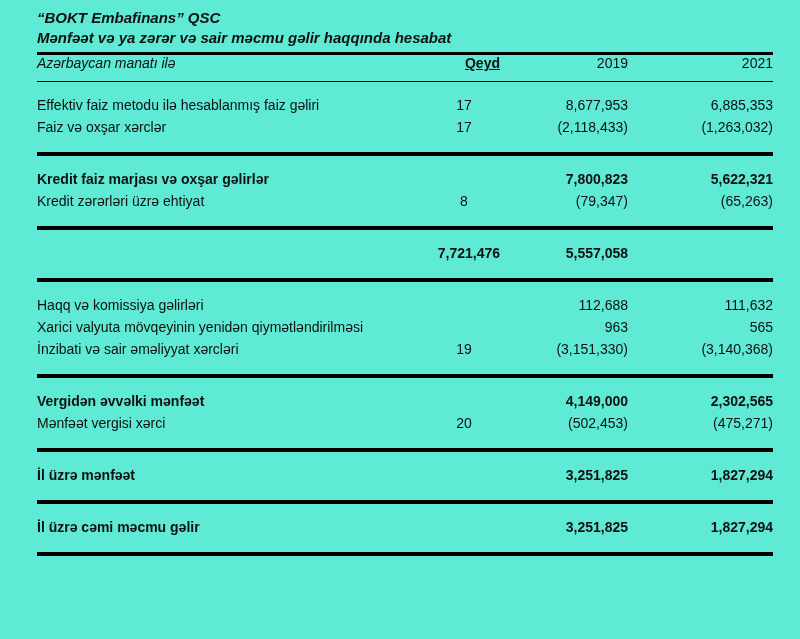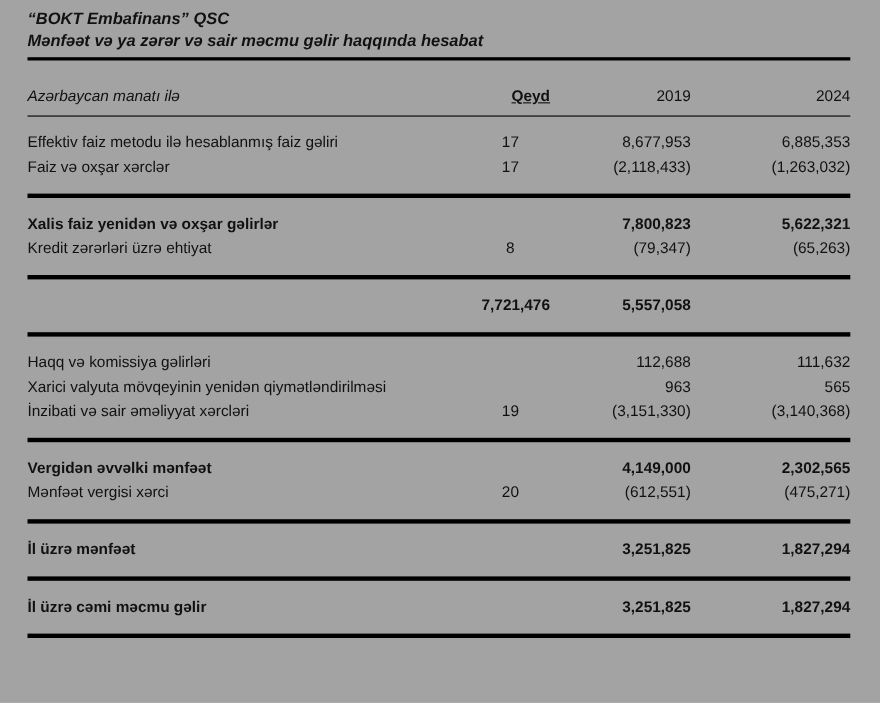--- a/index.html
+++ b/index.html
@@ -1,41 +1,40 @@
 <!DOCTYPE html>
 <html><head>
 <meta charset="utf-8">
 <style>
   * { box-sizing: border-box; }
   html, body { margin: 0; padding: 0; background: #ffffff; }
   .page {
     width: 800px;
     height: 639px;
     overflow: hidden;
-    padding: 8px 27px 10px 25px;
+    padding: 8px 27px 10px 37px;
     font-family: "Liberation Sans", sans-serif;
     color: #111111;
-    background: #a3a3a3;
+    background: #5eead4;
   }
   .doc-company, .doc-title {
     font-weight: bold;
     font-style: italic;
     font-size: 15px;
     line-height: 1.3;
   }
   .thick-rule {
     border: none;
     border-top: 3px solid #000000;
     margin: 5px 0 0 0;
   }
   .table-header {
     display: grid;
     grid-template-columns: 1fr 72px 128px 145px;
     align-items: end;
-    margin-top: 24px;
     padding-bottom: 10px;
     border-bottom: 1px solid #000000;
     font-size: 14px;
   }
   .table-header .currency { font-style: italic; }
   .table-header .note { text-align: right; font-weight: bold; text-decoration: underline; }
   .table-header .num { text-align: right; font-weight: normal; }
   .section {
     padding: 12px 0 14px 0;
     border-bottom: 4px solid #000000;
@@ -57,21 +56,21 @@
 
 <div class="page">
   <div class="doc-company">“BOKT Embafinans” QSC</div>
   <div class="doc-title">Mənfəət və ya zərər və sair məcmu gəlir haqqında hesabat</div>
   <hr class="thick-rule">
 
   <div class="table-header">
     <div class="currency">Azərbaycan manatı ilə</div>
     <div class="note">Qeyd</div>
     <div class="num">2019</div>
-    <div class="num">2024</div>
+    <div class="num">2021</div>
   </div>
 
   <div>
       <div class="section">
         <div class="row">
           <div class="cell label">
             <div>Effektiv faiz metodu ilə hesablanmış faiz gəliri</div>
           </div>
           <div class="cell note">17</div>
           <div class="cell num">8,677,953</div>
@@ -82,21 +81,21 @@
             <div>Faiz və oxşar xərclər</div>
           </div>
           <div class="cell note">17</div>
           <div class="cell num">(2,118,433)</div>
           <div class="cell num">(1,263,032)</div>
         </div>
       </div>
       <div class="section">
         <div class="row bold">
           <div class="cell label">
-            <div>Xalis faiz yenidən və oxşar gəlirlər</div>
+            <div>Kredit faiz marjası və oxşar gəlirlər</div>
           </div>
           <div class="cell note"></div>
           <div class="cell num">7,800,823</div>
           <div class="cell num">5,622,321</div>
         </div>
         <div class="row">
           <div class="cell label">
             <div>Kredit zərərləri üzrə ehtiyat</div>
           </div>
           <div class="cell note">8</div>
@@ -144,21 +143,21 @@
           </div>
           <div class="cell note"></div>
           <div class="cell num">4,149,000</div>
           <div class="cell num">2,302,565</div>
         </div>
         <div class="row">
           <div class="cell label">
             <div>Mənfəət vergisi xərci</div>
           </div>
           <div class="cell note">20</div>
-          <div class="cell num">(612,551)</div>
+          <div class="cell num">(502,453)</div>
           <div class="cell num">(475,271)</div>
         </div>
       </div>
       <div class="section">
         <div class="row bold">
           <div class="cell label">
             <div>İl üzrə mənfəət</div>
           </div>
           <div class="cell note"></div>
           <div class="cell num">3,251,825</div>

